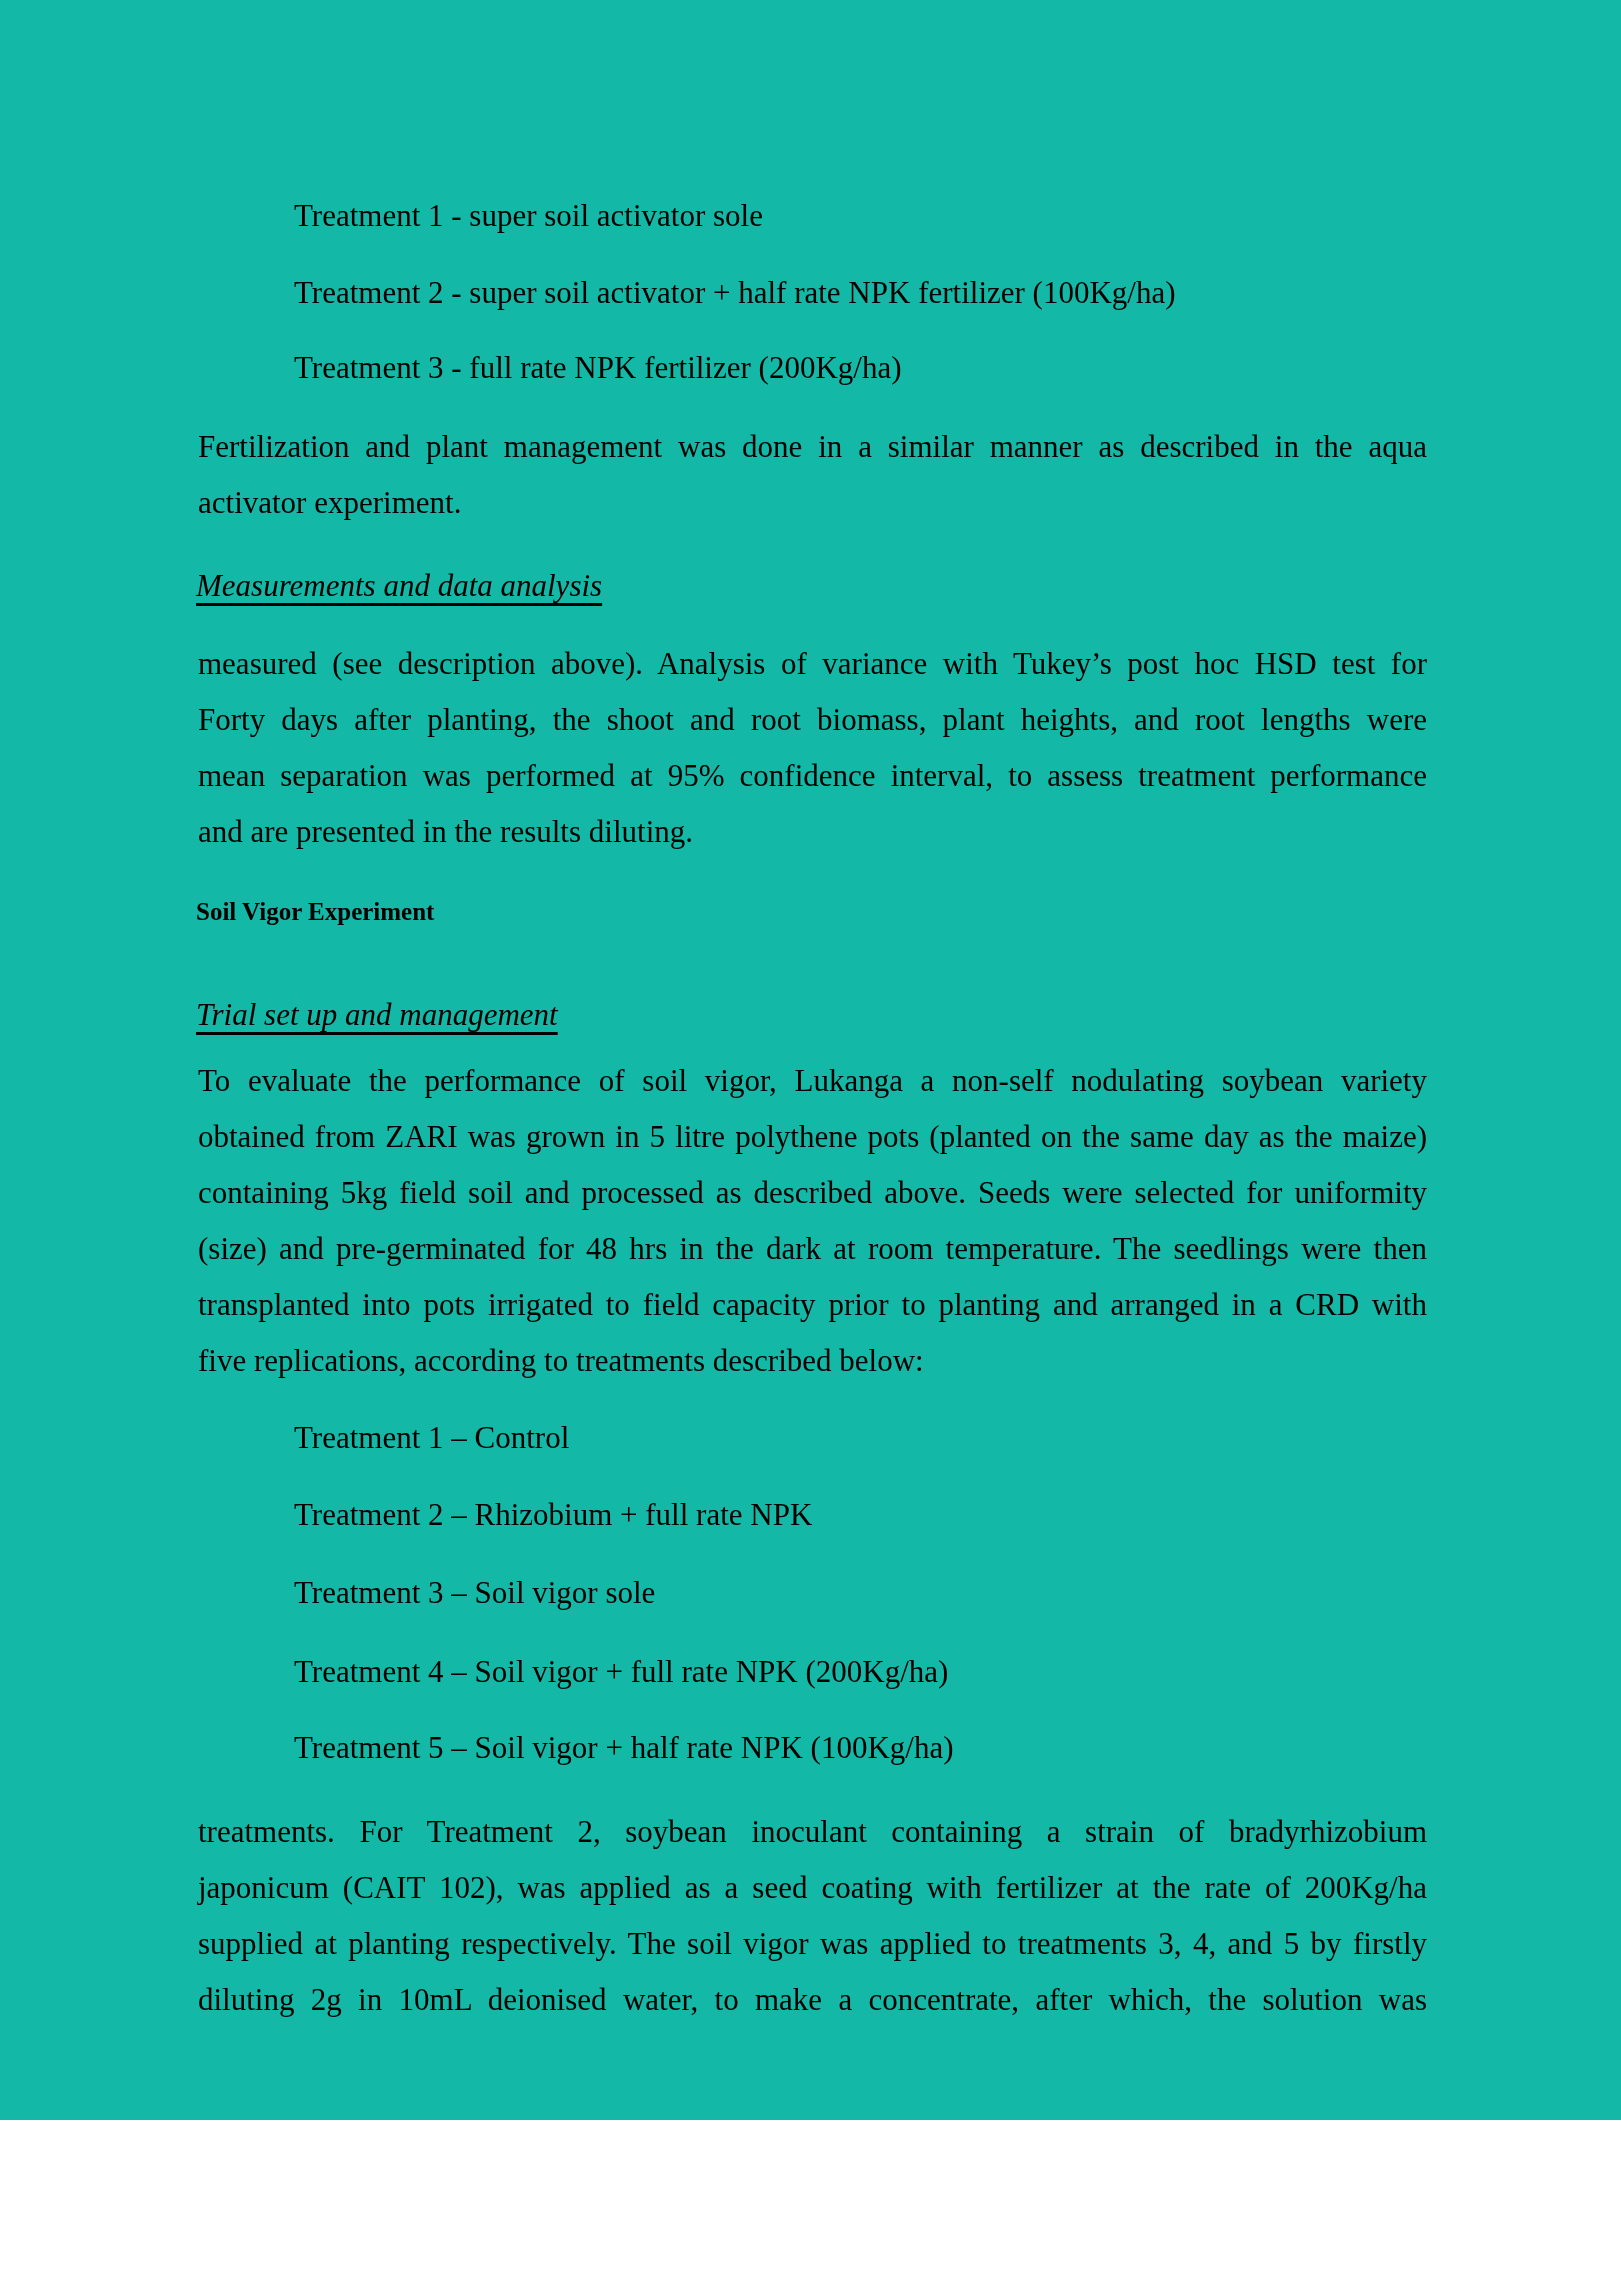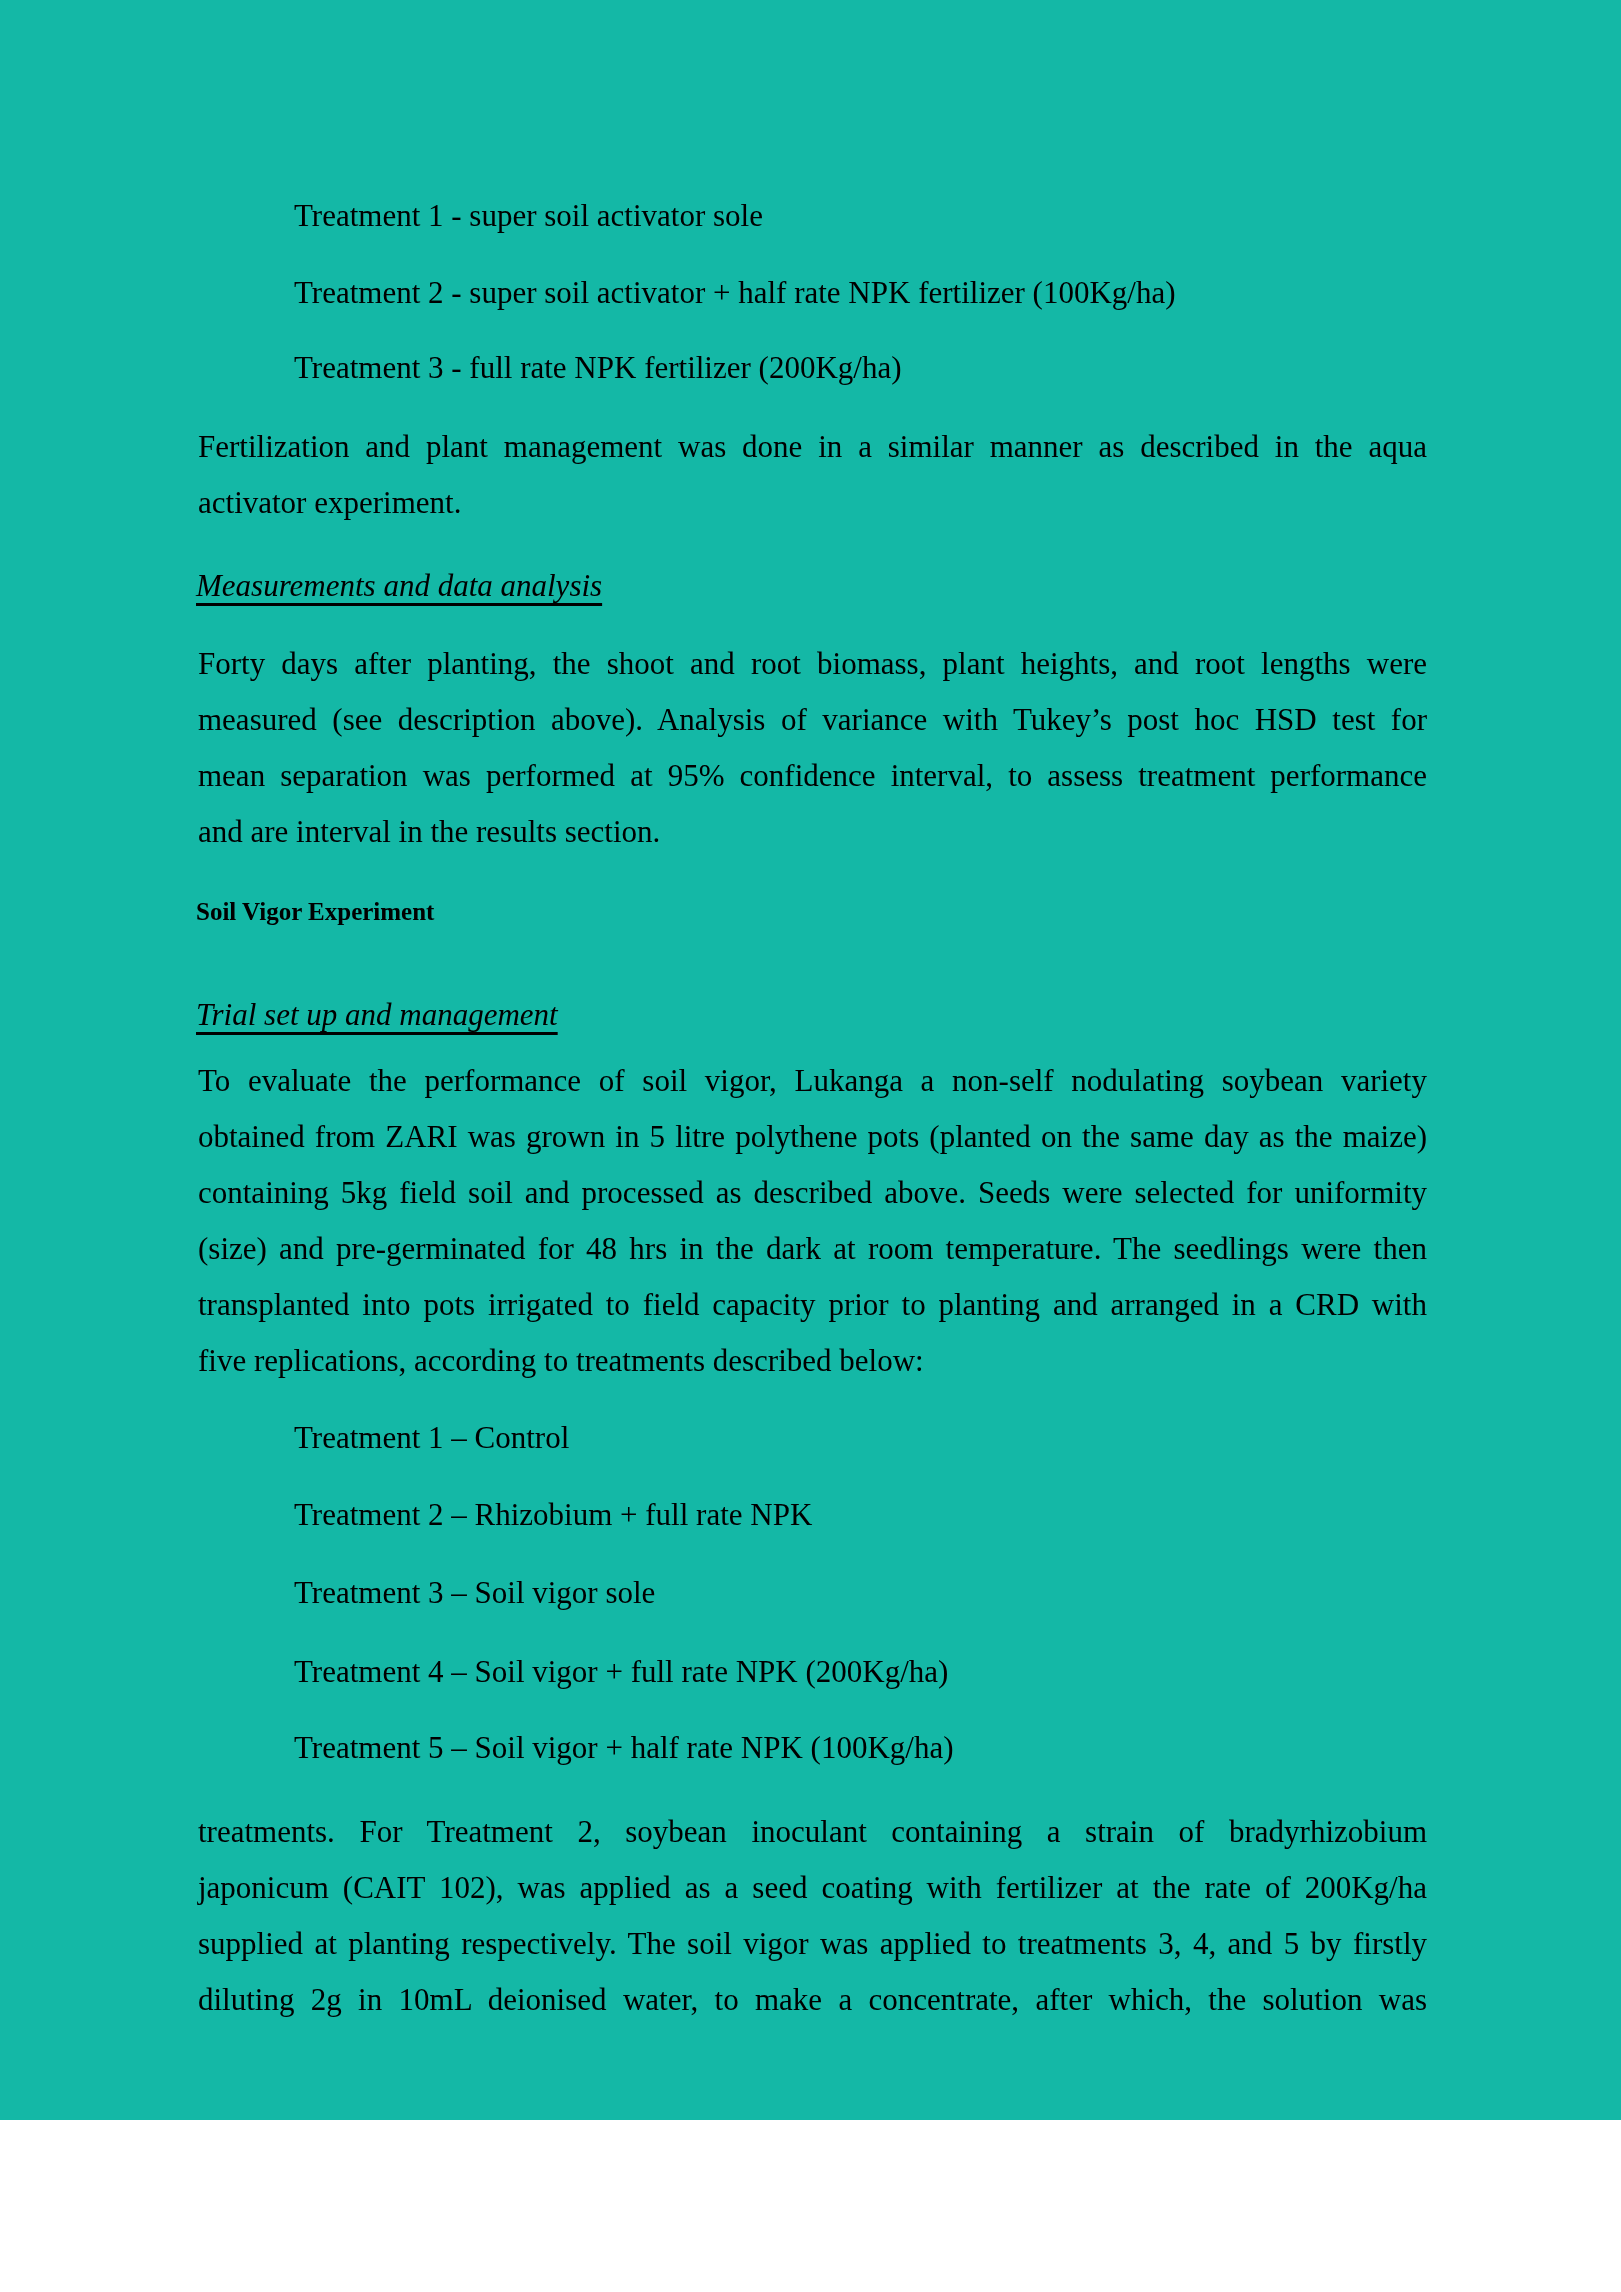--- a/index.html
+++ b/index.html
@@ -83,24 +83,24 @@
   <div class="treat" style="top:340px">Treatment 3 - full rate NPK fertilizer (200Kg/ha)</div>
 
   <div class="para" style="top:419px">
     <div class="line just">Fertilization and plant management was done in a similar manner as described in the aqua</div>
     <div class="line">activator experiment.</div>
   </div>
 
   <div class="subheading" style="top:558px">Measurements and data analysis</div>
 
   <div class="para" style="top:636px">
+    <div class="line just">measured (see description above). Analysis of variance with Tukey’s post hoc HSD test for</div>
     <div class="line just">Forty days after planting, the shoot and root biomass, plant heights, and root lengths were</div>
-    <div class="line just">measured (see description above). Analysis of variance with Tukey’s post hoc HSD test for</div>
     <div class="line just">mean separation was performed at 95% confidence interval, to assess treatment performance</div>
-    <div class="line">and are interval in the results section.</div>
+    <div class="line">and are presented in the results diluting.</div>
   </div>
 
   <div class="heading" style="top:884px">Soil Vigor Experiment</div>
 
   <div class="subheading" style="top:987px">Trial set up and management</div>
 
   <div class="para" style="top:1053px">
     <div class="line just">To evaluate the performance of soil vigor, Lukanga a non-self nodulating soybean variety</div>
     <div class="line just">obtained from ZARI was grown in 5 litre polythene pots (planted on the same day as the maize)</div>
     <div class="line just">containing 5kg field soil and processed as described above. Seeds were selected for uniformity</div>

